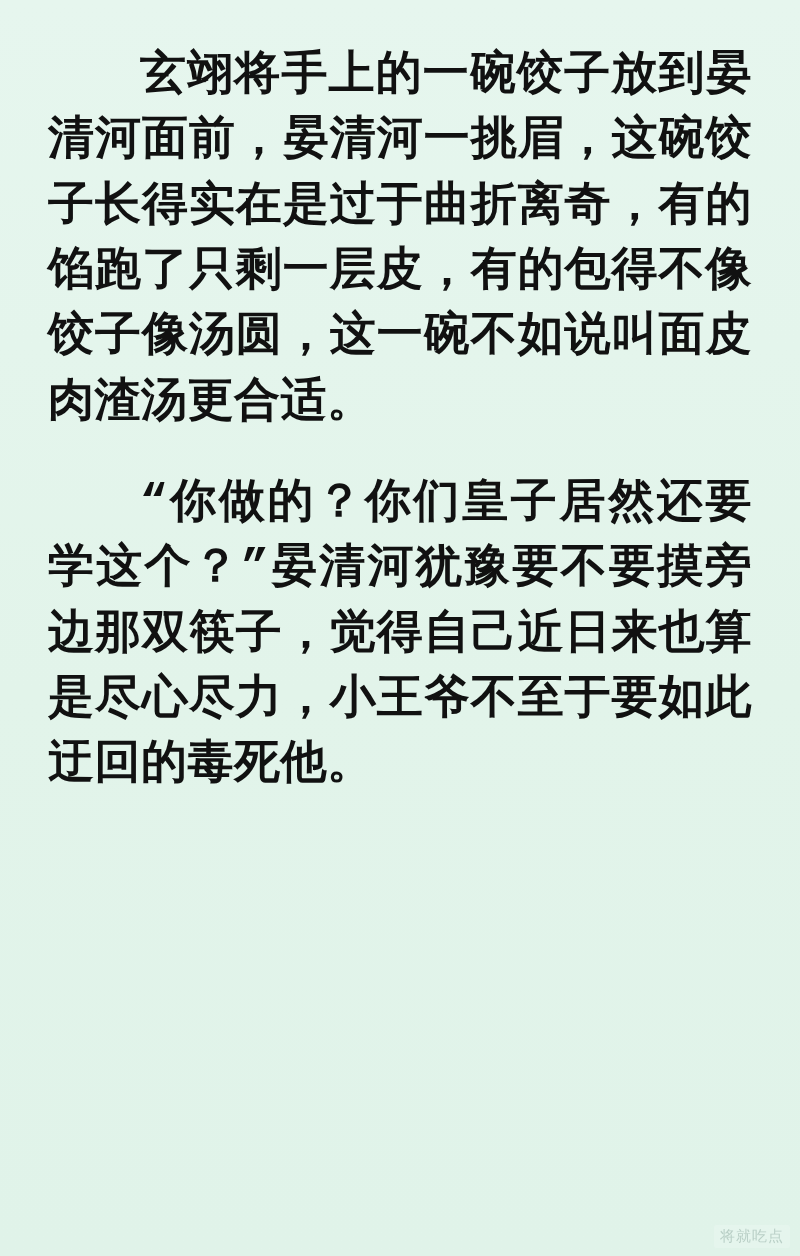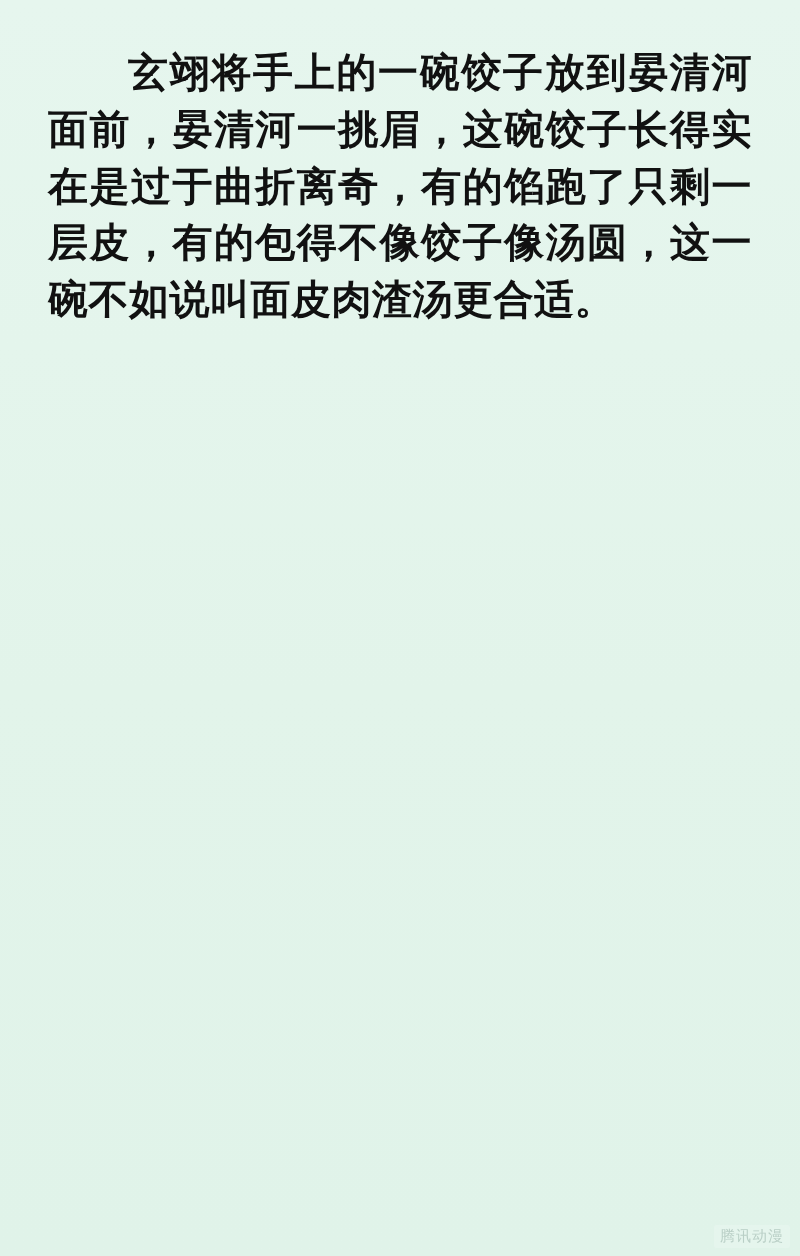--- a/index.html
+++ b/index.html
@@ -15,23 +15,23 @@
   }
   .page {
     position: relative;
     width: 800px;
     height: 1256px;
     background: linear-gradient(180deg, #e6f6ee 0%, #e2f4ea 55%, #e0f3e9 100%);
     box-sizing: border-box;
     padding: 44px 48px 0 48px;
   }
   .paragraph {
-    font-family: Liberation Sans, sans-serif;
+    font-family: Liberation Mono, monospace;
     font-weight: 700;
-    font-size: 40px;
+    font-size: 46px;
     line-height: 1.42;
     color: #111111;
     letter-spacing: 0.5px;
     text-indent: 2em;
     margin: 0 0 36px 0;
     text-align: justify;
     text-justify: inter-character;
   }
   .paragraph.quote-start {
     text-indent: 2em;
@@ -47,14 +47,15 @@
     background: rgba(255,255,255,0.18);
     padding: 2px 6px;
     border-radius: 2px;
   }
 </style>
 </head>
 <body>
 
 <div class="page">
   <p class="paragraph">玄翊将手上的一碗饺子放到晏清河面前，晏清河一挑眉，这碗饺子长得实在是过于曲折离奇，有的馅跑了只剩一层皮，有的包得不像饺子像汤圆，这一碗不如说叫面皮肉渣汤更合适。</p>
-  <div class="watermark">腾讯动漫</div>
+  <p class="paragraph quote-start">“你做的？你们皇子居然还要学这个？”晏清河犹豫要不要摸旁边那双筷子，觉得自己近日来也算是尽心尽力，小王爷不至于要如此迂回的毒死他。</p>
+  <div class="watermark">将就吃点</div>
 </div>
 
 </body></html>

